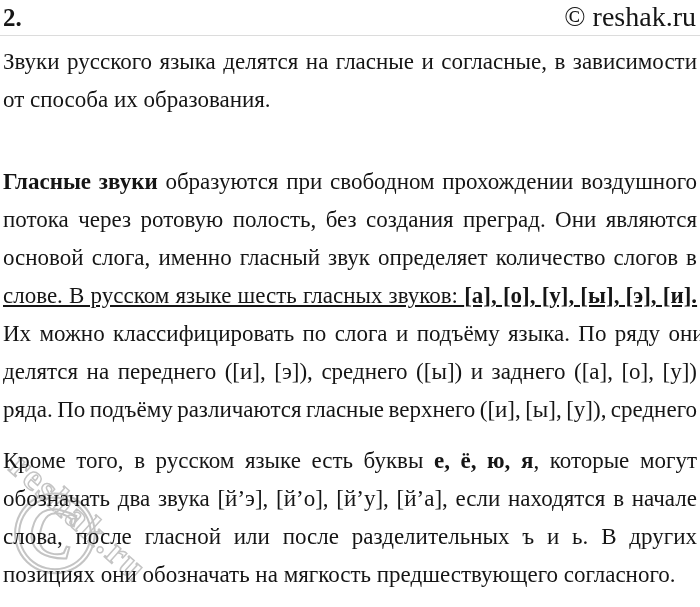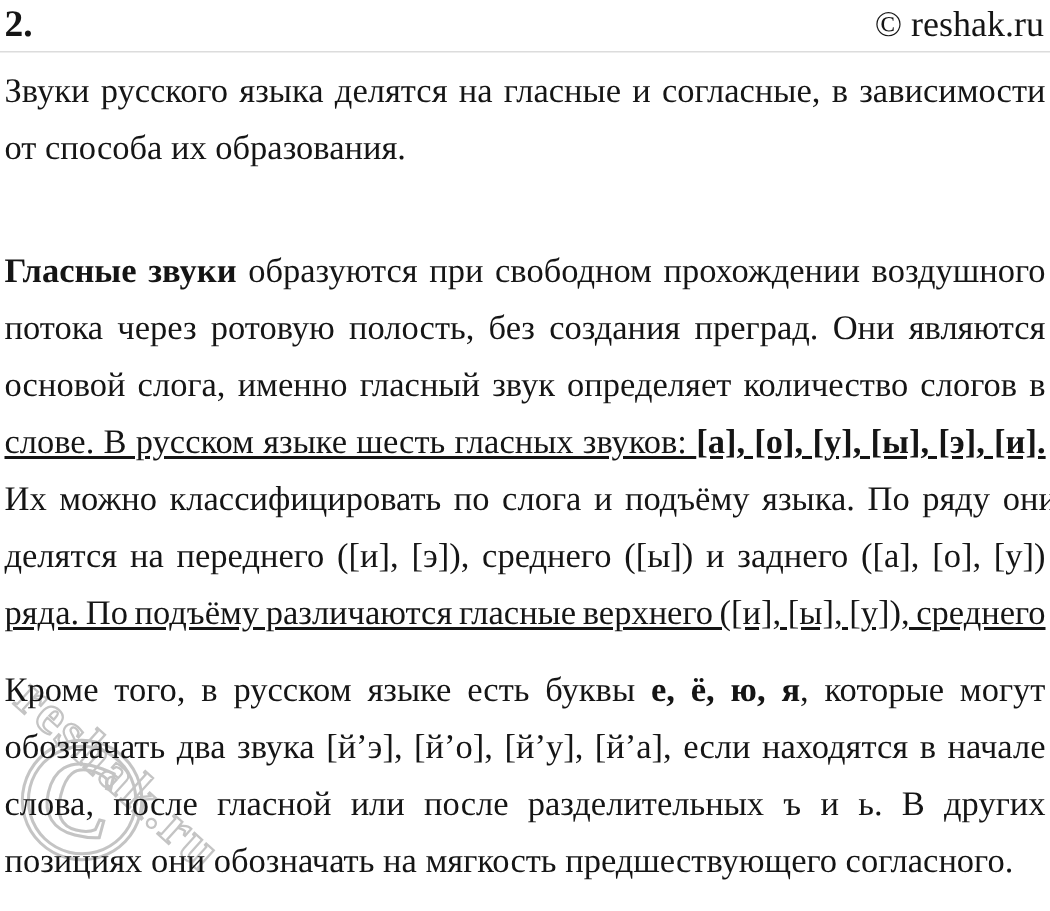--- a/index.html
+++ b/index.html
@@ -17,21 +17,21 @@
     align-items: baseline;
     padding: 3px 4px 3px 3px;
     border-bottom: 1px solid #dcdcdc;
   }
   .task-number {
     font-weight: bold;
     font-size: 25px;
     line-height: 28px;
   }
   .copyright {
-    font-size: 24px;
+    font-size: 28px;
     line-height: 28px;
   }
   .doc-body {
     position: relative;
     z-index: 1;
     padding: 7px 3px 0 3px;
   }
   .para { margin: 0 0 13px 0; }
   .line {
     font-size: 23px;
@@ -81,21 +81,21 @@
       <div class="line" style="word-spacing: 1.76px;"><span>Звуки русского языка делятся на гласные и согласные, в зависимости</span></div>
       <div class="line last"><span>от способа их образования.</span></div>
     </div>
     <div class="para">
       <div class="line" style="word-spacing: 1.98px; margin-top: 44px;"><span class="b">Гласные звуки</span><span> образуются при свободном прохождении воздушного</span></div>
       <div class="line" style="word-spacing: 3.7px;"><span>потока через ротовую полость, без создания преград. Они являются</span></div>
       <div class="line" style="word-spacing: 2.38px; text-align: center;"><span>основой слога, именно гласный звук определяет количество слогов в</span></div>
       <div class="line" style="word-spacing: 0.42px; text-decoration: underline;"><span>слове. В русском языке шесть гласных звуков: </span><span class="b">[а], [о], [у], [ы], [э], [и].</span></div>
       <div class="line" style="word-spacing: 2.63px;"><span>Их можно классифицировать по слога и подъёму языка. По ряду они</span></div>
       <div class="line" style="word-spacing: 2.78px;"><span>делятся на переднего ([и], [э]), среднего ([ы]) и заднего ([а], [о], [у])</span></div>
-      <div class="line" style="word-spacing: -1.32px; text-decoration: underline;"><span>ряда. По подъёму различаются гласные верхнего ([и], [ы], [у]), среднего</span></div>
+      <div class="line" style="word-spacing: -1.32px;"><span>ряда. По подъёму различаются гласные верхнего ([и], [ы], [у]), среднего</span></div>
     </div>
     <div class="para">
       <div class="line" style="word-spacing: 4.83px;"><span>Кроме того, в русском языке есть буквы </span><span class="b">е, ё, ю, я</span><span>, которые могут</span></div>
       <div class="line" style="word-spacing: 1.97px;"><span>обозначать два звука [й’э], [й’о], [й’у], [й’а], если находятся в начале</span></div>
       <div class="line" style="word-spacing: 7.09px;"><span>слова, после гласной или после разделительных ъ и ь. В других</span></div>
       <div class="line last"><span>позициях они обозначать на мягкость предшествующего согласного.</span></div>
     </div>
   </div>
 
 </body></html>

